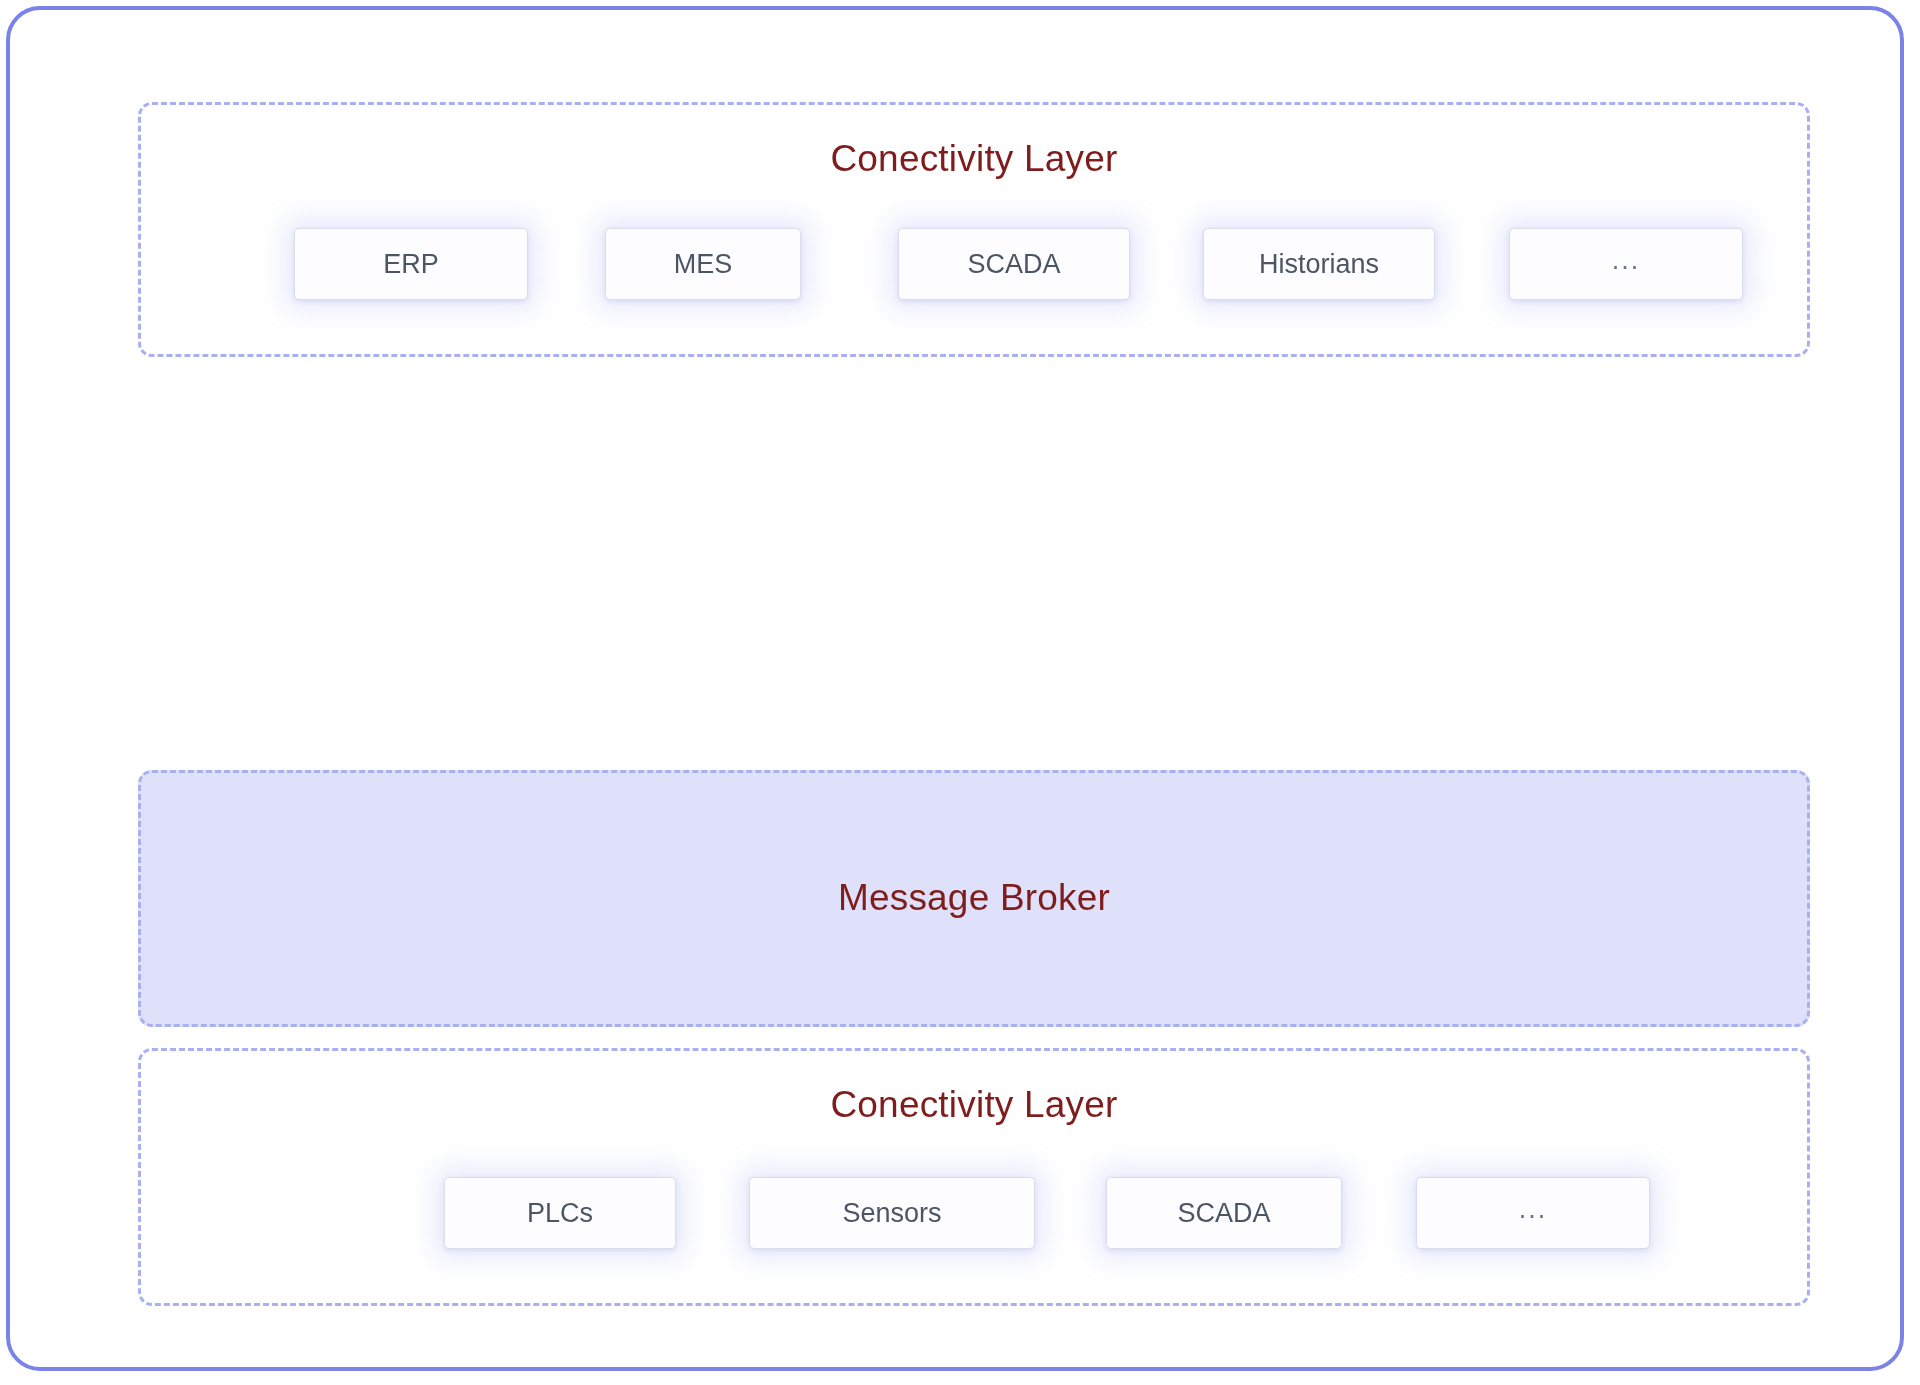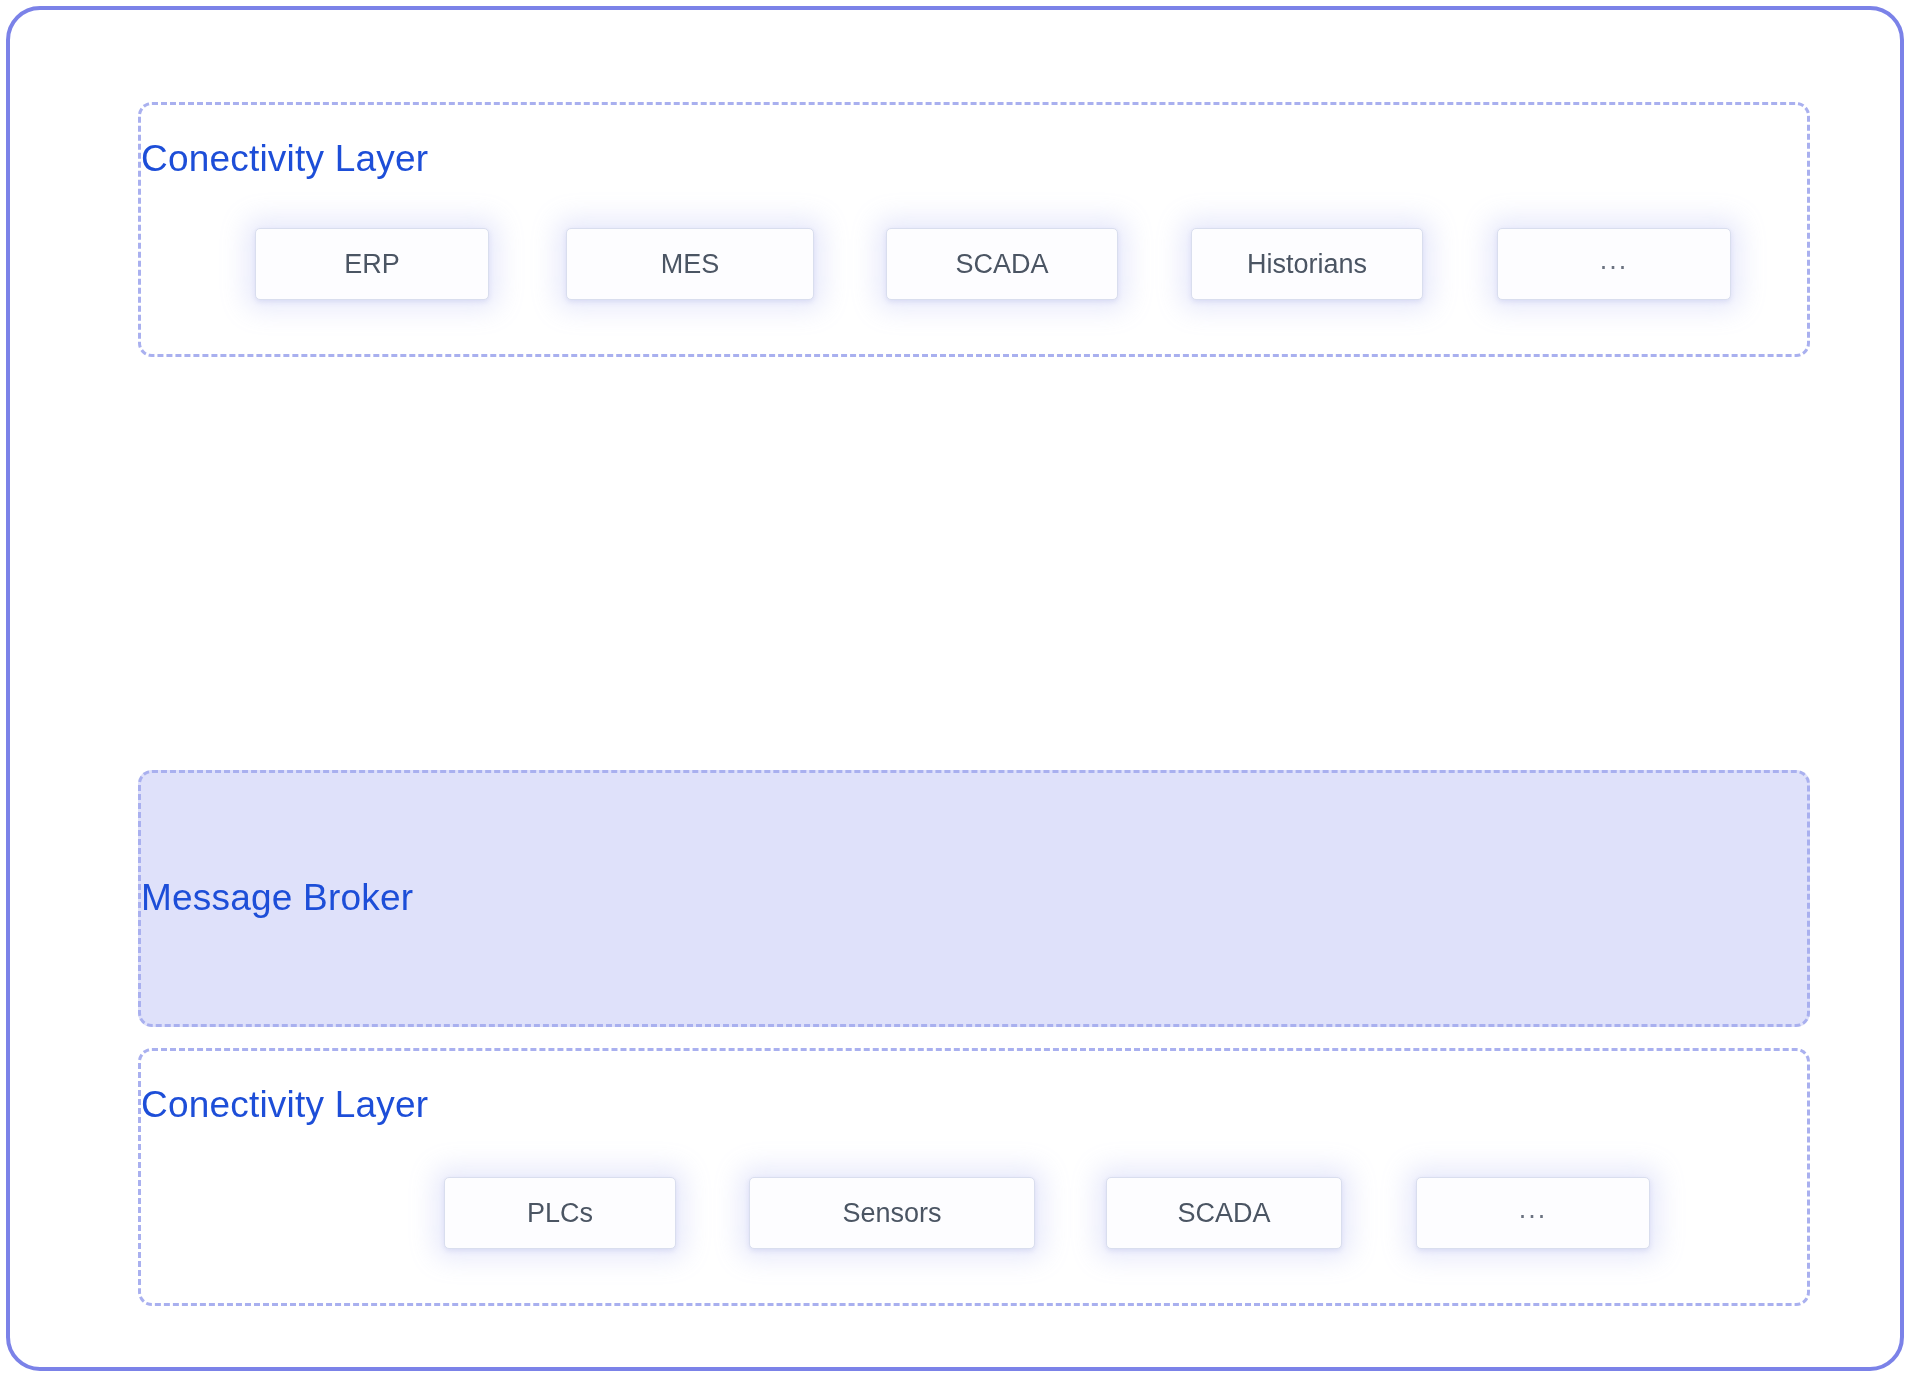--- a/index.html
+++ b/index.html
@@ -41,21 +41,22 @@
     box-sizing: border-box;
     border: 3px dashed #a9b0ef;
     border-radius: 14px;
     background: transparent;
   }
 
   .layer-title {
     position: absolute;
     left: 0;
     width: 100%;
-    color: #1d4ed8;
+    text-align: center;
+    color: #7f1d1d;
     font-size: 37px;
     font-weight: 400;
     letter-spacing: 0.2px;
     white-space: nowrap;
   }
 
   
   .chip-row {
     position: absolute;
     display: flex;
@@ -90,24 +91,24 @@
     left: 128px;
     top: 92px;
     width: 1672px;
     height: 255px;
   }
   #layer-connectivity-top .layer-title { top: 33px; }
   #row-top-chips {
     left: 102px;
     top: 123px;
     width: 1500px;
-    justify-content: center;
+    justify-content: flex-end;
   }
   #row-top-chips .chip:nth-child(1) { width: 234px; margin-right: 77px; }
-  #row-top-chips .chip:nth-child(2) { width: 248px; margin-right: 72px; }
+  #row-top-chips .chip:nth-child(2) { width: 196px; margin-right: 97px; }
   #row-top-chips .chip:nth-child(3) { width: 232px; margin-right: 73px; }
   #row-top-chips .chip:nth-child(4) { width: 232px; margin-right: 74px; }
   #row-top-chips .chip:nth-child(5) { width: 234px; }
 
   
   #layer-data-transformation {
     left: 128px;
     top: 406px;
     width: 1672px;
     height: 255px;

